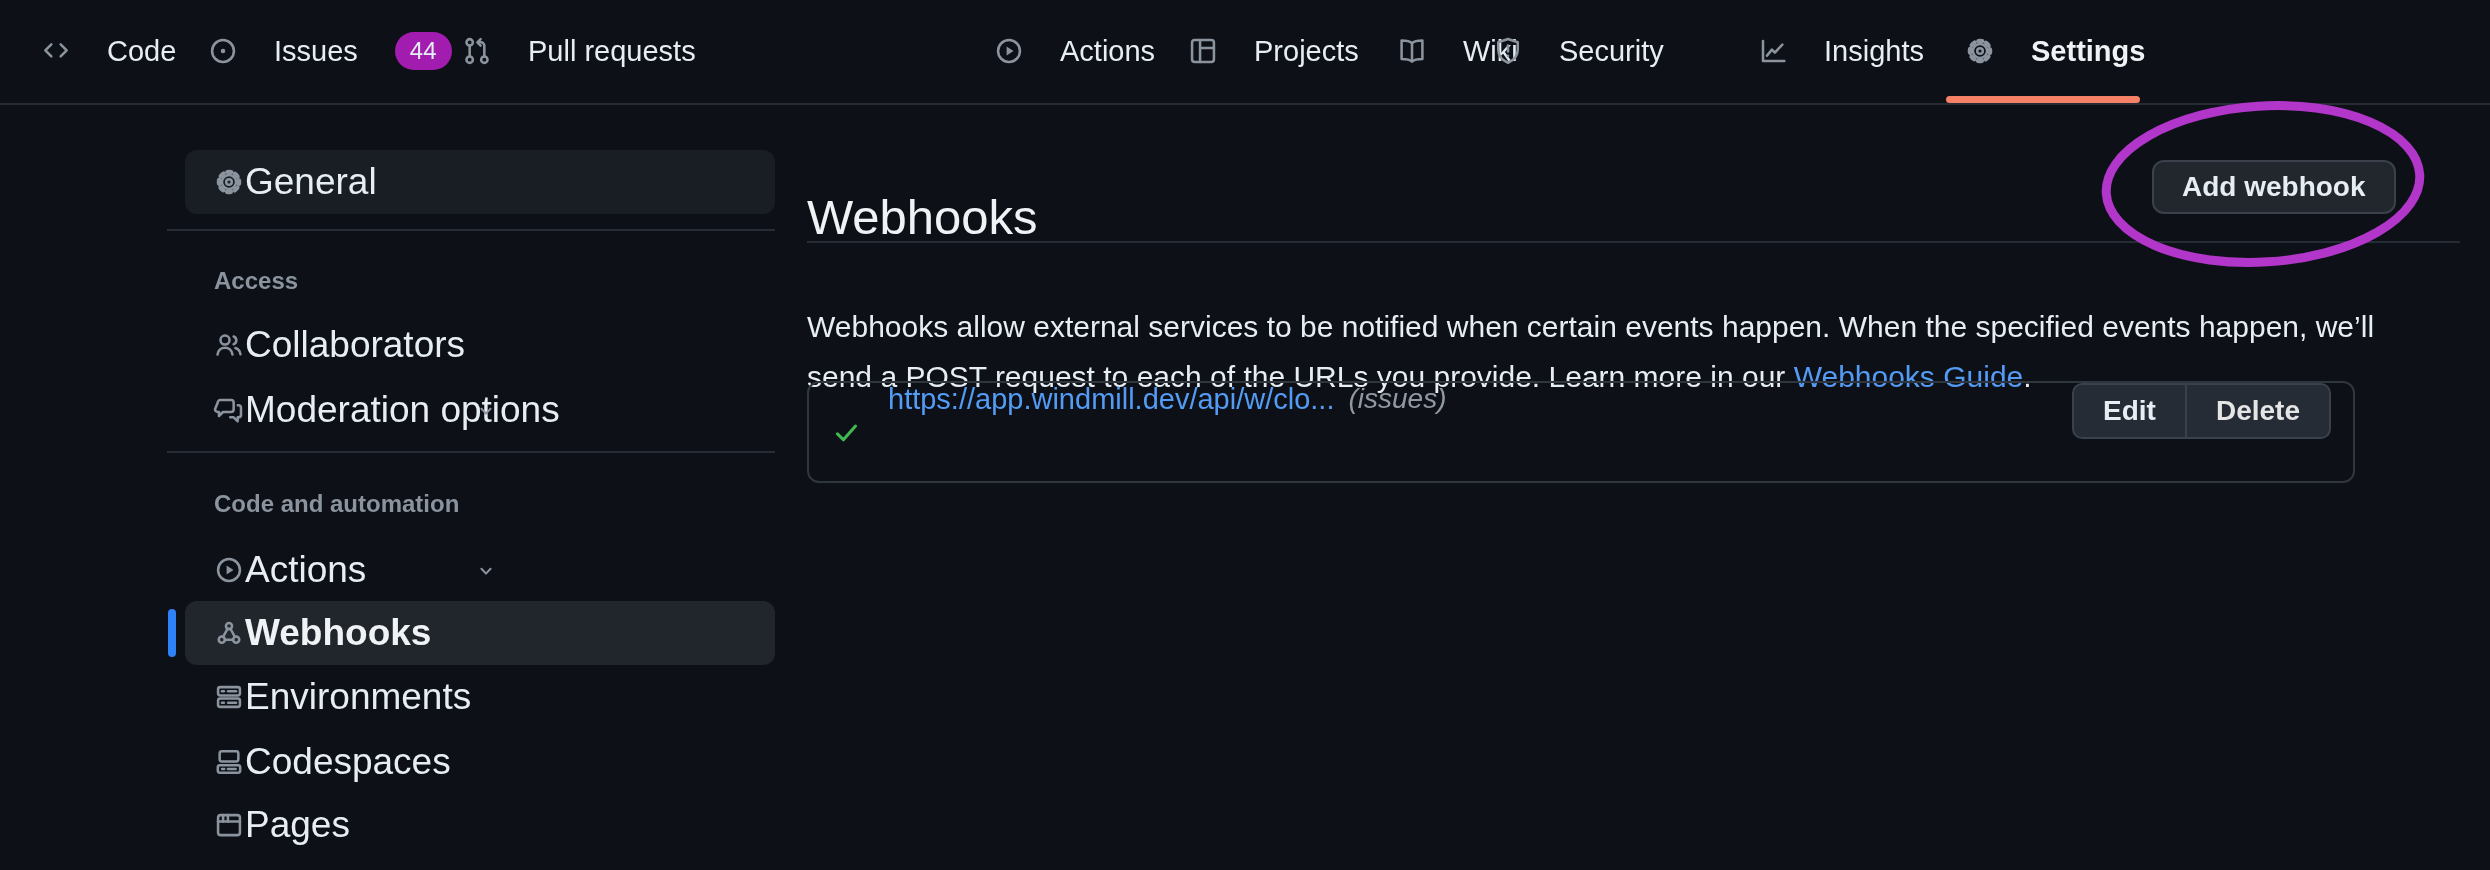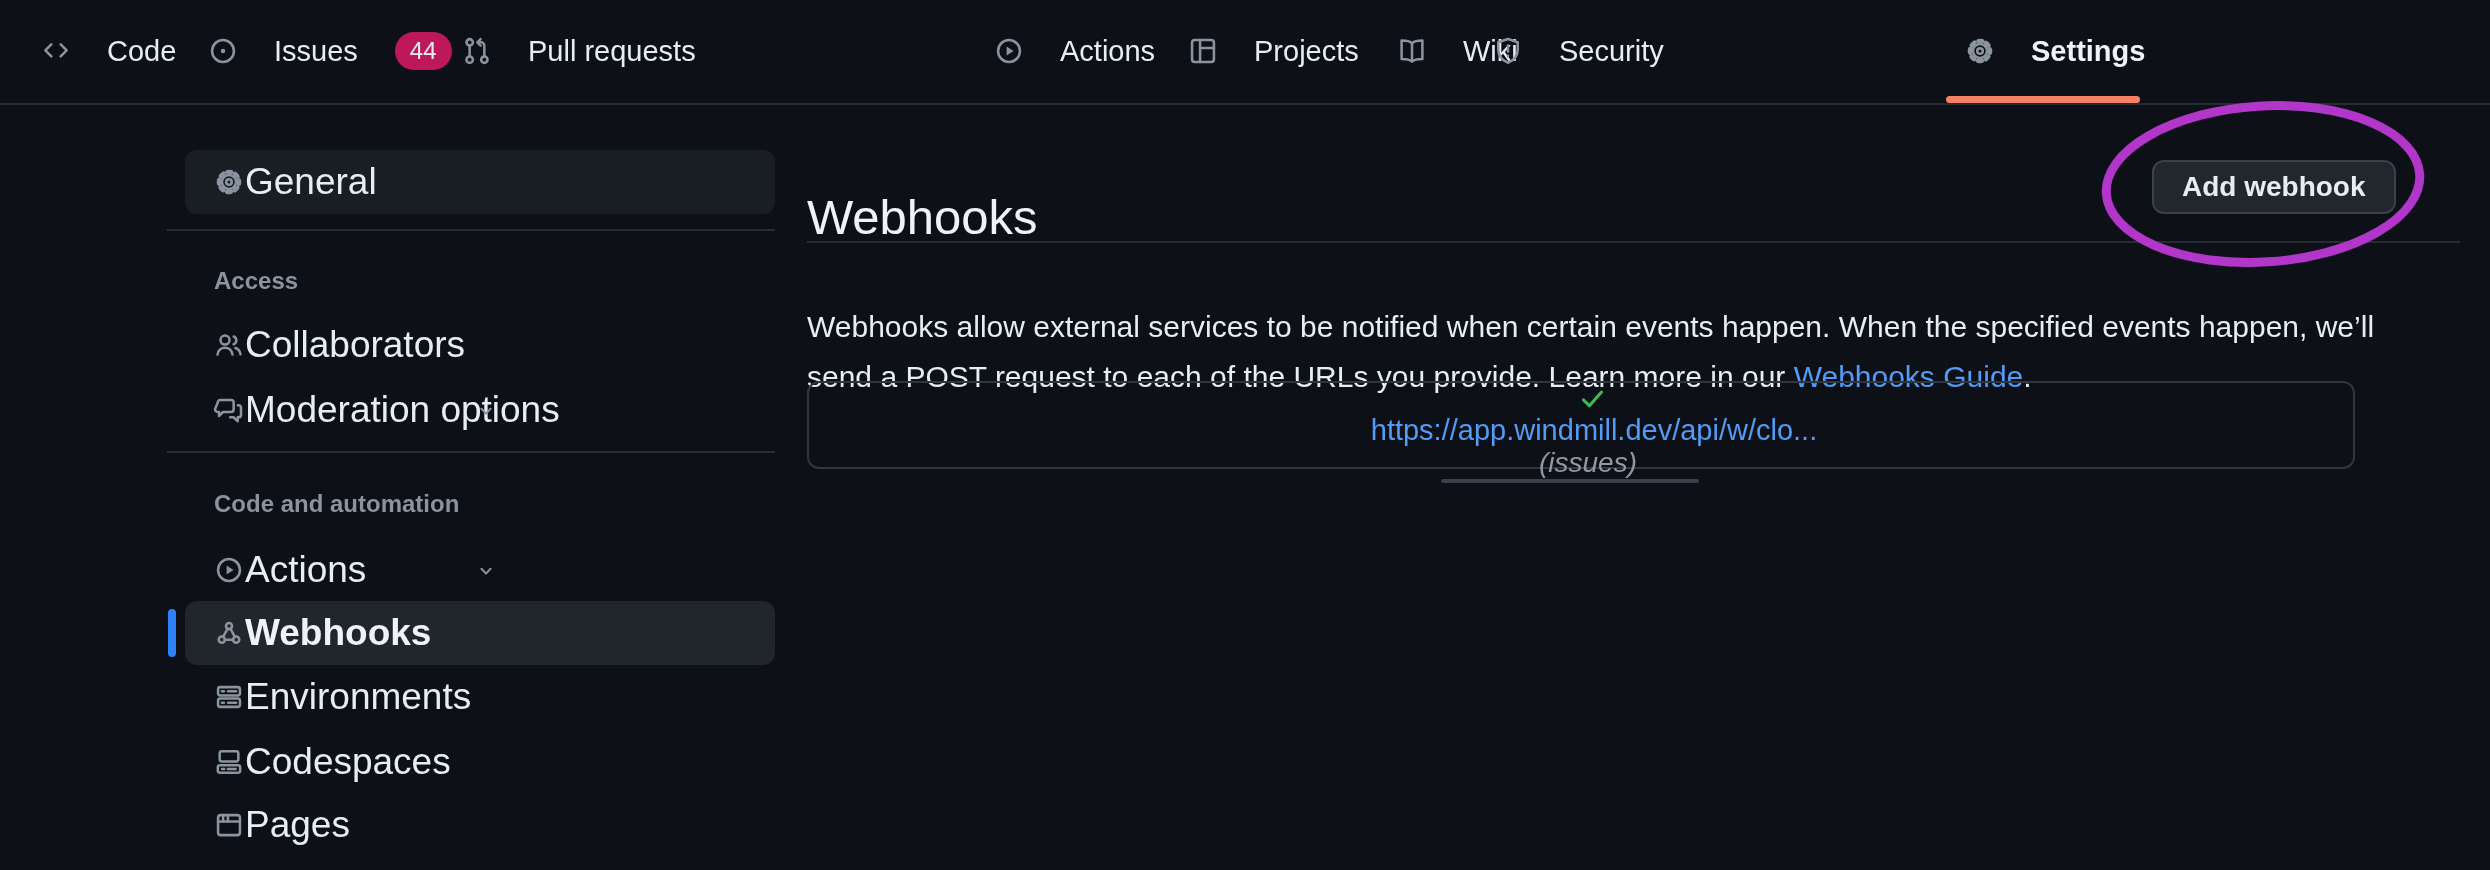--- a/index.html
+++ b/index.html
@@ -7,21 +7,21 @@
         font-family:"Liberation Sans",sans-serif;color:#e6edf3;}
   .ico{display:inline-flex;align-items:center;justify-content:center;color:#8b949e;}
   .ico svg{display:block;}
 
   
   .topnav{position:absolute;left:0;top:0;width:2490px;height:104px;}
   .topnav-border{position:absolute;left:0;top:103px;width:2490px;height:2px;background:#262c36;}
   .navitem{position:absolute;top:0;height:102px;display:flex;align-items:center;gap:35px;cursor:pointer;}
   .navitem .lbl{font-size:29px;color:#e6edf3;white-space:nowrap;}
   .navitem.active .lbl{font-weight:700;color:#f0f3f6;}
-  .badge{margin-left:2px;background:#be185d;color:#e6edf3;border-radius:999px;height:38px;
+  .badge{margin-left:2px;background:#a21caf;color:#e6edf3;border-radius:999px;height:38px;
          padding:0 15px;font-size:24px;display:flex;align-items:center;font-weight:500;}
   .tab-underline{position:absolute;left:1946px;top:96px;width:194px;height:7px;border-radius:4px;background:#f78166;}
 
   
   .sidebar{position:absolute;left:185px;top:0;width:590px;height:870px;}
   .siderow{position:absolute;left:0;width:590px;height:64px;display:flex;align-items:center;
            border-radius:12px;cursor:pointer;}
   .siderow .ico{position:absolute;left:28px;top:16px;}
   .siderow .slabel{position:absolute;left:60px;font-size:37px;color:#e6edf3;white-space:nowrap;}
   .siderow.boxed{background:rgba(177,186,196,0.08);}
@@ -35,22 +35,22 @@
   
   .main{position:absolute;left:807px;top:0;width:1653px;height:870px;}
   .page-title{position:absolute;left:0;top:156px;font-size:49px;line-height:56px;font-weight:400;color:#f0f3f6;}
   .add-btn{position:absolute;left:1345px;top:160px;height:54px;padding:0 28px;box-sizing:border-box;
            background:#22272e;border:2px solid #3a414b;border-radius:12px;display:flex;align-items:center;
            font-size:28px;font-weight:700;color:#e6edf3;cursor:pointer;white-space:nowrap;}
   .main-divider{position:absolute;left:0;top:241px;width:1653px;height:2px;background:#262c36;}
   .desc{position:absolute;left:0;top:272px;width:1660px;font-size:30px;line-height:50px;color:#e6edf3;}
   .desc a{color:#539bf5;text-decoration:none;cursor:pointer;}
 
-  .hookcard{position:absolute;left:0;top:381px;width:1548px;height:88px;box-sizing:border-box;
-            border:2px solid #30363d;border-radius:12px;display:flex;align-items:center;flex-direction:column;}
+  .hookcard{position:absolute;left:0;top:381px;width:1548px;height:102px;box-sizing:border-box;
+            border:2px solid #30363d;border-radius:12px;display:flex;}
   .hookcard .check{margin-left:22px;color:#3fb950;}
   .hookcard .url{margin-left:26px;font-size:29px;color:#539bf5;cursor:pointer;white-space:nowrap;}
   .hookcard .events{margin-left:14px;font-size:28px;font-style:italic;color:#9198a1;white-space:nowrap;}
   .hookcard .spacer{flex:1;}
   .btn-group{margin-right:22px;height:56px;display:flex;align-items:stretch;background:#262c36;
              border:2px solid #3a414b;border-radius:10px;overflow:hidden;box-sizing:border-box;}
   .btn-group .seg{display:flex;align-items:center;padding:0 29px;font-size:28px;font-weight:700;cursor:pointer;}
   .btn-group .seg.edit{color:#e6edf3;}
   .btn-group .seg.delete{color:#e5e5e5;}
   .btn-group .vsep{width:2px;background:#3a414b;}
@@ -127,20 +127,29 @@
     <div class="navitem" style="left:1492px">
       <span class="ico">
           <svg width="32" height="32" viewBox="0 0 24 24" fill="none" stroke="currentColor" stroke-width="1.9" stroke-linecap="round" stroke-linejoin="round">
             <path d="M12 3 L19.3 5.4 V10.8 C19.3 15.3 16.4 18.9 12 20.8 C7.6 18.9 4.7 15.3 4.7 10.8 V5.4 Z"></path>
             <line x1="12" y1="7.8" x2="12" y2="12.4"></line>
             <circle cx="12" cy="15.7" r="1" fill="currentColor" stroke="none"></circle>
           </svg>
         </span>
       <span class="lbl">Security</span>
     </div>
+    <div class="navitem" style="left:1757px">
+      <span class="ico">
+          <svg width="32" height="32" viewBox="0 0 24 24" fill="none" stroke="currentColor" stroke-width="1.9" stroke-linecap="round" stroke-linejoin="round">
+            <path d="M4.5 4.5 V19.5 H20.5"></path>
+            <polyline points="7.5 15.5 11.2 11 13.4 13.2 19 7.2"></polyline>
+          </svg>
+        </span>
+      <span class="lbl">Insights</span>
+    </div>
     <div class="navitem active" style="left:1964px">
       <span class="ico">
           <svg width="32" height="32" viewBox="0 0 24 24" fill="none" stroke="currentColor" stroke-width="1.9" stroke-linecap="round" stroke-linejoin="round">
             <circle cx="12" cy="12" r="7.6" stroke-width="3.2" stroke-dasharray="2.95 3.02" stroke-dashoffset="1.5"></circle>
             <circle cx="12" cy="12" r="5.3"></circle>
             <circle cx="12" cy="12" r="2.1"></circle>
           </svg>
         </span>
       <span class="lbl">Settings</span>
     </div>

